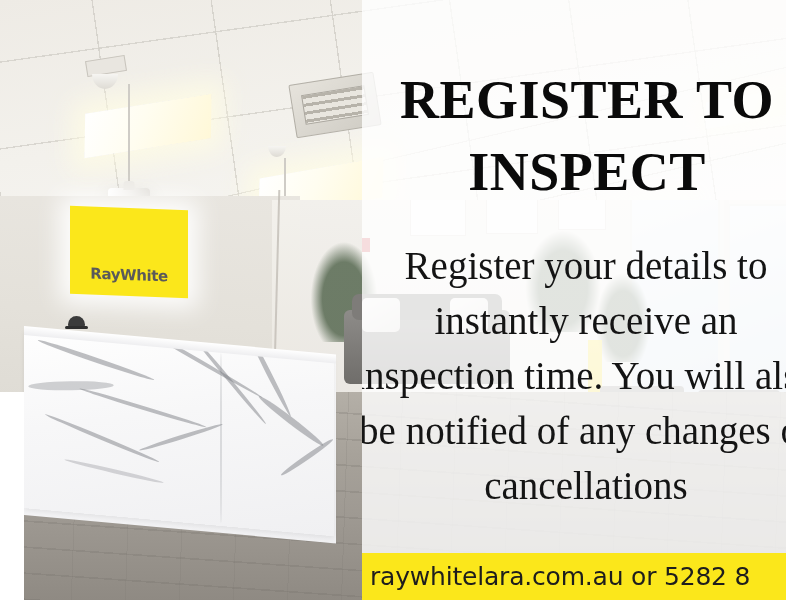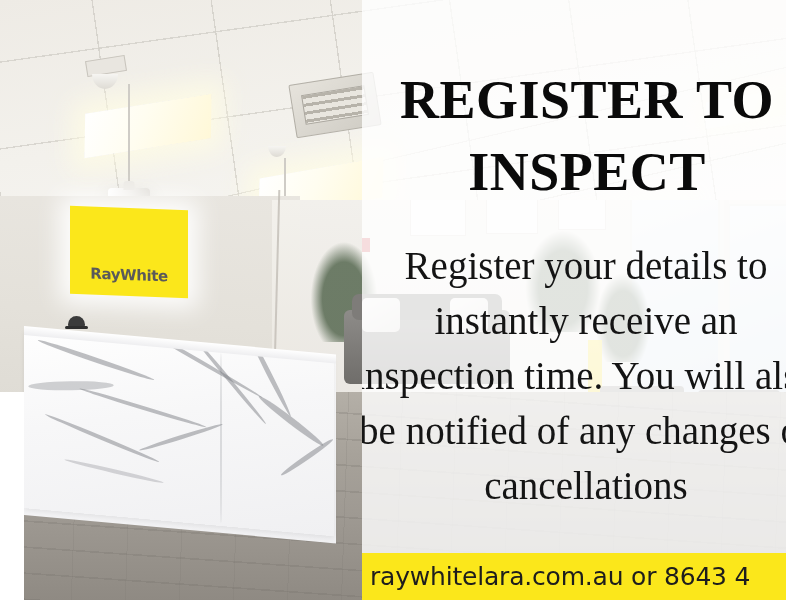--- a/index.html
+++ b/index.html
@@ -251,18 +251,18 @@
   </div>
 
   <div class="overlay"></div>
 
   <div class="txtwrap">
     <div class="headline">REGISTER TO INSPECT</div>
     <div class="body-copy">Register your details to instantly receive an inspection time. You will also be notified of any changes or cancellations</div>
   </div>
 
   <div class="banner">
-    <span class="banner-txt">raywhitelara.com.au or 8643 4</span>
+    <span class="banner-txt">raywhitelara.com.au or 5282 8</span>
   </div>
 
   <div class="edge-r"></div>
   <div class="edge-l"></div>
 </div>
 
 </body></html>

